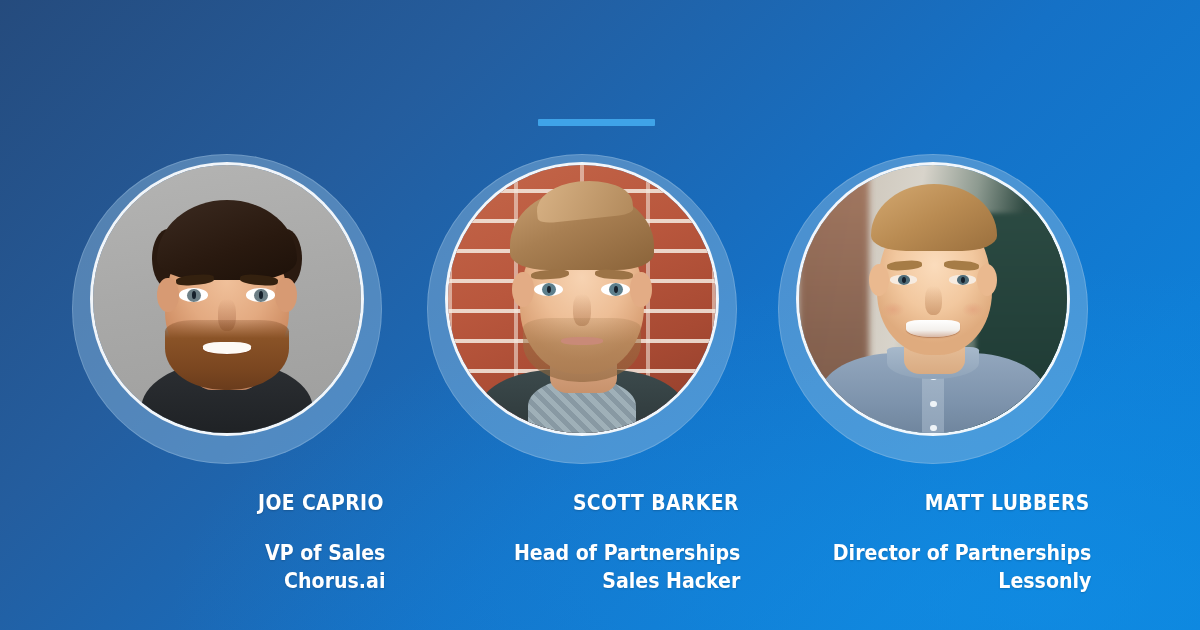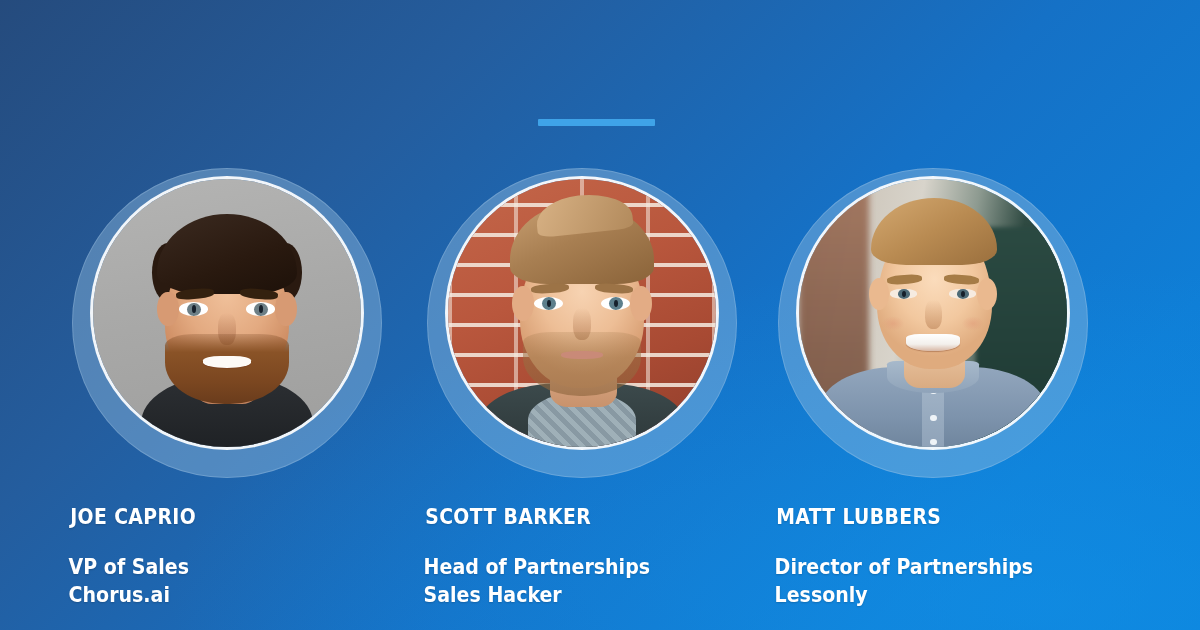--- a/index.html
+++ b/index.html
@@ -35,21 +35,21 @@
     color:#f2f7fc;transform:scaleX(.94);
     text-shadow:0 1px 2px rgba(0,0,0,.15);
   }
   .divider{
     position:absolute;left:538px;top:119px;width:117px;height:7px;
     background:#3fa3e8;border-radius:1px;
   }
 
   
   .speakers{position:absolute;top:150px;left:0;width:1200px;height:470px;z-index:4;}
-  .speaker{position:absolute;top:18px;width:330px;text-align:left;}
+  .speaker{position:absolute;top:4px;width:330px;text-align:right;}
   .sp1{left:62px;}
   .sp2{left:417px;}
   .sp3{left:768px;}
 
   .ring{
     position:relative;width:310px;height:310px;margin:0 auto;border-radius:50%;
     background:rgba(150,190,225,.42);
     box-shadow:inset 0 0 0 1px rgba(190,220,245,.25);
   }
   .photo{

